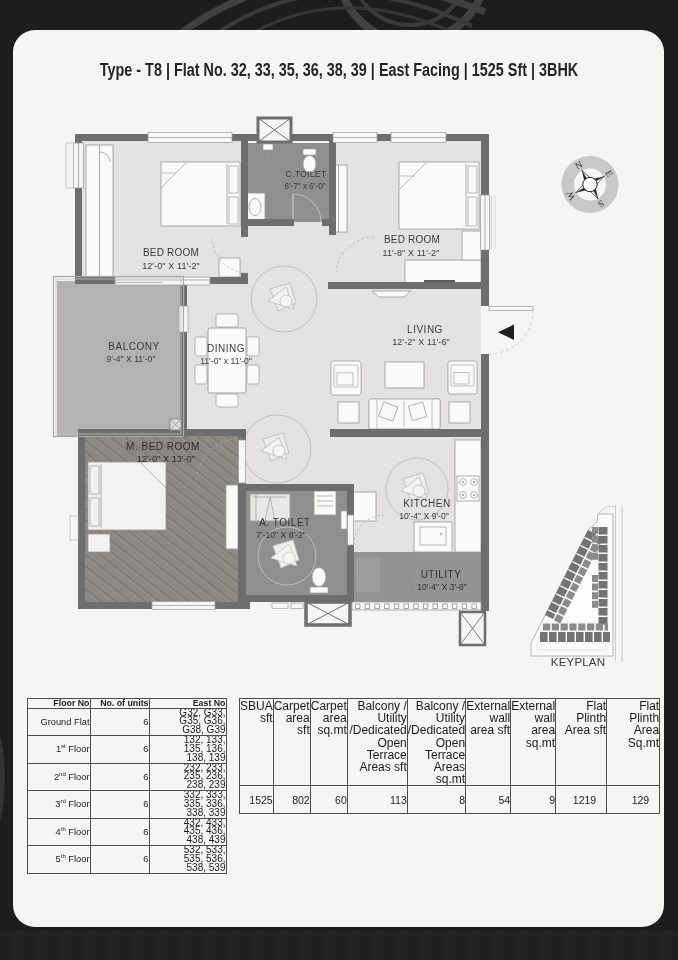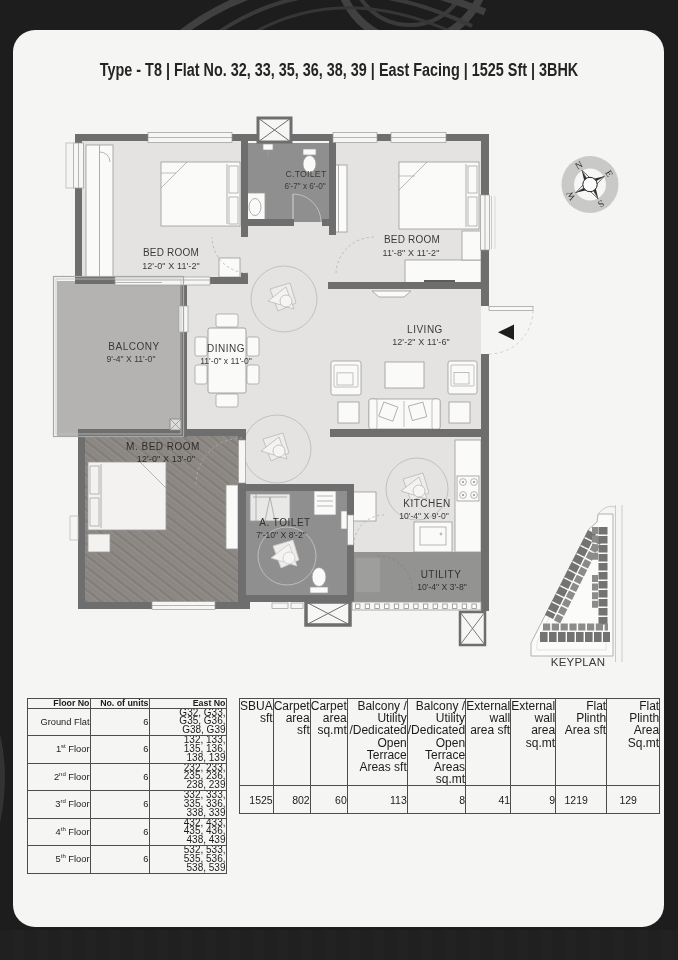--- a/index.html
+++ b/index.html
@@ -10,21 +10,21 @@
 td{border:1px solid #4d4d4d;text-align:right;padding:0;color:#1b1b1b;overflow:hidden}
 #ltab{left:26.5px;top:697.5px}
 #ltab td{font-size:9.3px}
 #ltab tr.lh td{font-weight:bold;font-size:8.8px;height:9px;line-height:9px}
 #ltab tr.lr td{height:26.3px;line-height:10px}
 #ltab tr.lr td.fl{font-size:10px;line-height:8.85px}
 #ltab sup{font-size:6px;line-height:0}
 #rtab{left:239px;top:697.5px}
 #rtab tr.rh td{font-weight:normal;font-size:12px;line-height:12.2px;vertical-align:top;padding-top:1.5px;height:83px}
 #rtab tr.rv td{font-size:10.5px;height:27px}
-#rtab td.ra{text-align:center;padding-right:10px}
+#rtab td.ra{text-align:right;padding-right:10px}
 </style></head><body>
 <div id="page">
 <svg id="bg" width="678" height="960" viewBox="0 0 678 960">
 <rect width="678" height="960" fill="#1d1d1d"></rect>
 <g stroke="#414141" fill="none">
 <circle cx="412" cy="-32" r="74" stroke-width="8"></circle>
 <circle cx="410" cy="-34" r="59" stroke-width="4" stroke="#3a3a3a"></circle>
 <path d="M 175,38 Q 300,-62 485,12" stroke-width="7" stroke="#404040"></path>
 <path d="M 205,42 Q 320,-46 472,26" stroke-width="4" stroke="#3a3a3a"></path>
 <path d="M 235,44 Q 332,-22 452,32" stroke-width="3" stroke="#363636"></path>
@@ -385,19 +385,19 @@
           <td style="width:41px">External<br>wall<br>area<br>sq.mt</td>
           <td style="width:50px">Flat Plinth<br>Area sft</td>
           <td style="width:52px">Flat Plinth<br>Area<br>Sq.mt</td>
         </tr>
         <tr class="rv">
           <td>1525</td>
           <td>802</td>
           <td>60</td>
           <td>113</td>
           <td>8</td>
-          <td>41</td>
+          <td>54</td>
           <td>9</td>
           <td class="ra">1219</td>
           <td class="ra">129</td>
         </tr>
       </tbody>
     </table>
 </div>
 </body></html>

